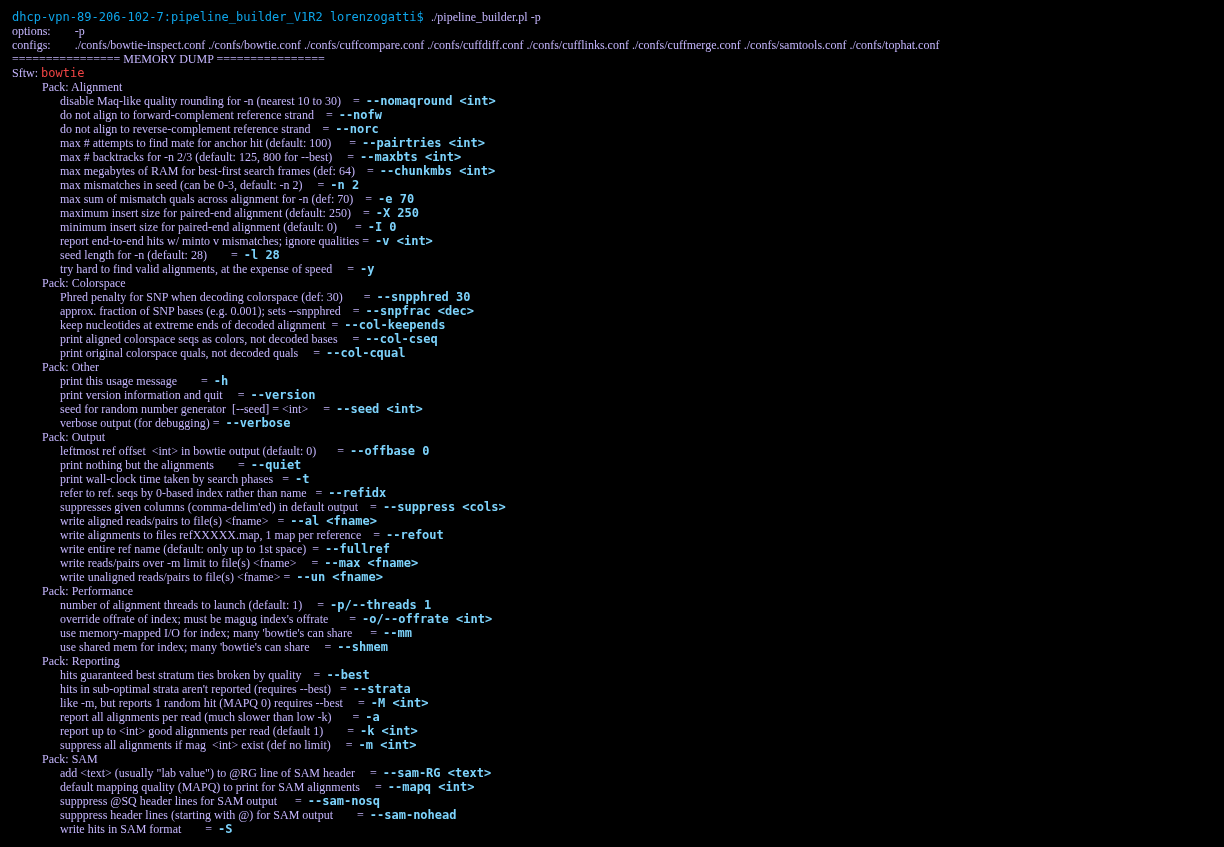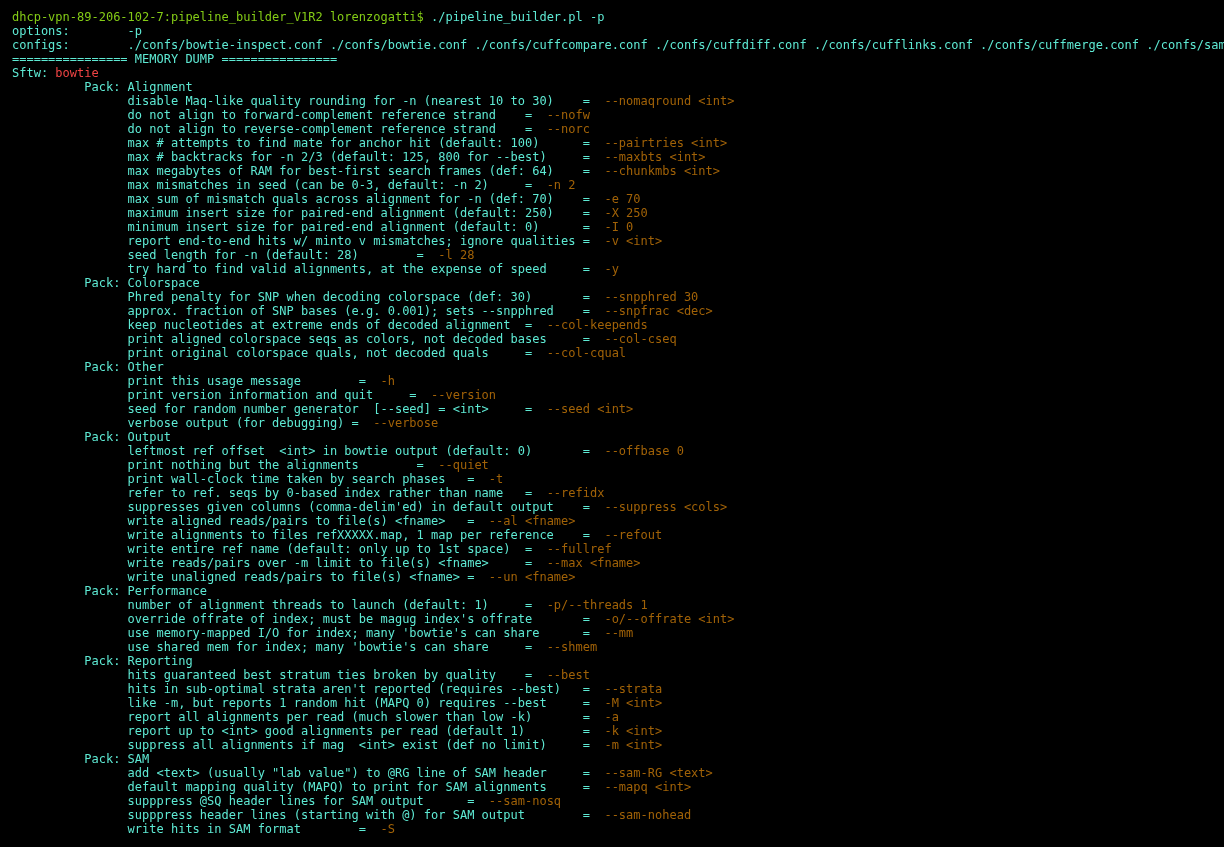--- a/index.html
+++ b/index.html
@@ -1,18 +1,18 @@
 <!DOCTYPE html>
 <html><head>
 <meta charset="utf-8">
 <style>
   html,body{margin:0;padding:0;background:#000;color:#fff;font-family:Menlo,Consolas,"DejaVu Sans Mono",monospace;font-size:12px;line-height:14px;}
   #term{padding:10px 12px 20px 12px;white-space:pre;}
-  .prompt-host{color:#84cc16;}
-  .white{color:#5eead4;}
-  .cyan{color:#a16207;}
+  .prompt-host{color:#0ea5e9;}
+  .white{color:#c4b5fd;font-family:Liberation Serif, serif;}
+  .cyan{color:#7dd3fc;font-weight:bold;}
   .red{color:#ef4444;}
   .line{display:block;}
 </style>
 </head>
 <body>
 
 <div id="term"><span class="line"><span class="prompt-host">dhcp-vpn-89-206-102-7:pipeline_builder_V1R2 lorenzogatti$ </span><span class="white">./pipeline_builder.pl -p</span></span><span class="line"><span class="white">options:        -p</span></span><span class="line"><span class="white">configs:        ./confs/bowtie-inspect.conf ./confs/bowtie.conf ./confs/cuffcompare.conf ./confs/cuffdiff.conf ./confs/cufflinks.conf ./confs/cuffmerge.conf ./confs/samtools.conf ./confs/tophat.conf</span></span><span class="line"><span class="white">================ MEMORY DUMP ================</span></span><span class="line"><span class="white">Sftw: </span><span class="red">bowtie</span></span><span class="line"><span class="white">          Pack: Alignment</span></span><span class="line"><span class="white">                disable Maq-like quality rounding for -n (nearest 10 to 30)    =  </span><span class="cyan">--nomaqround &lt;int&gt;</span></span><span class="line"><span class="white">                do not align to forward-complement reference strand    =  </span><span class="cyan">--nofw</span></span><span class="line"><span class="white">                do not align to reverse-complement reference strand    =  </span><span class="cyan">--norc</span></span><span class="line"><span class="white">                max # attempts to find mate for anchor hit (default: 100)      =  </span><span class="cyan">--pairtries &lt;int&gt;</span></span><span class="line"><span class="white">                max # backtracks for -n 2/3 (default: 125, 800 for --best)     =  </span><span class="cyan">--maxbts &lt;int&gt;</span></span><span class="line"><span class="white">                max megabytes of RAM for best-first search frames (def: 64)    =  </span><span class="cyan">--chunkmbs &lt;int&gt;</span></span><span class="line"><span class="white">                max mismatches in seed (can be 0-3, default: -n 2)     =  </span><span class="cyan">-n 2</span></span><span class="line"><span class="white">                max sum of mismatch quals across alignment for -n (def: 70)    =  </span><span class="cyan">-e 70</span></span><span class="line"><span class="white">                maximum insert size for paired-end alignment (default: 250)    =  </span><span class="cyan">-X 250</span></span><span class="line"><span class="white">                minimum insert size for paired-end alignment (default: 0)      =  </span><span class="cyan">-I 0</span></span><span class="line"><span class="white">                report end-to-end hits w/ minto v mismatches; ignore qualities =  </span><span class="cyan">-v &lt;int&gt;</span></span><span class="line"><span class="white">                seed length for -n (default: 28)        =  </span><span class="cyan">-l 28</span></span><span class="line"><span class="white">                try hard to find valid alignments, at the expense of speed     =  </span><span class="cyan">-y</span></span><span class="line"><span class="white">          Pack: Colorspace</span></span><span class="line"><span class="white">                Phred penalty for SNP when decoding colorspace (def: 30)       =  </span><span class="cyan">--snpphred 30</span></span><span class="line"><span class="white">                approx. fraction of SNP bases (e.g. 0.001); sets --snpphred    =  </span><span class="cyan">--snpfrac &lt;dec&gt;</span></span><span class="line"><span class="white">                keep nucleotides at extreme ends of decoded alignment  =  </span><span class="cyan">--col-keepends</span></span><span class="line"><span class="white">                print aligned colorspace seqs as colors, not decoded bases     =  </span><span class="cyan">--col-cseq</span></span><span class="line"><span class="white">                print original colorspace quals, not decoded quals     =  </span><span class="cyan">--col-cqual</span></span><span class="line"><span class="white">          Pack: Other</span></span><span class="line"><span class="white">                print this usage message        =  </span><span class="cyan">-h</span></span><span class="line"><span class="white">                print version information and quit     =  </span><span class="cyan">--version</span></span><span class="line"><span class="white">                seed for random number generator  [--seed] = &lt;int&gt;     =  </span><span class="cyan">--seed &lt;int&gt;</span></span><span class="line"><span class="white">                verbose output (for debugging) =  </span><span class="cyan">--verbose</span></span><span class="line"><span class="white">          Pack: Output</span></span><span class="line"><span class="white">                leftmost ref offset  &lt;int&gt; in bowtie output (default: 0)       =  </span><span class="cyan">--offbase 0</span></span><span class="line"><span class="white">                print nothing but the alignments        =  </span><span class="cyan">--quiet</span></span><span class="line"><span class="white">                print wall-clock time taken by search phases   =  </span><span class="cyan">-t</span></span><span class="line"><span class="white">                refer to ref. seqs by 0-based index rather than name   =  </span><span class="cyan">--refidx</span></span><span class="line"><span class="white">                suppresses given columns (comma-delim'ed) in default output    =  </span><span class="cyan">--suppress &lt;cols&gt;</span></span><span class="line"><span class="white">                write aligned reads/pairs to file(s) &lt;fname&gt;   =  </span><span class="cyan">--al &lt;fname&gt;</span></span><span class="line"><span class="white">                write alignments to files refXXXXX.map, 1 map per reference    =  </span><span class="cyan">--refout</span></span><span class="line"><span class="white">                write entire ref name (default: only up to 1st space)  =  </span><span class="cyan">--fullref</span></span><span class="line"><span class="white">                write reads/pairs over -m limit to file(s) &lt;fname&gt;     =  </span><span class="cyan">--max &lt;fname&gt;</span></span><span class="line"><span class="white">                write unaligned reads/pairs to file(s) &lt;fname&gt; =  </span><span class="cyan">--un &lt;fname&gt;</span></span><span class="line"><span class="white">          Pack: Performance</span></span><span class="line"><span class="white">                number of alignment threads to launch (default: 1)     =  </span><span class="cyan">-p/--threads 1</span></span><span class="line"><span class="white">                override offrate of index; must be magug index's offrate       =  </span><span class="cyan">-o/--offrate &lt;int&gt;</span></span><span class="line"><span class="white">                use memory-mapped I/O for index; many 'bowtie's can share      =  </span><span class="cyan">--mm</span></span><span class="line"><span class="white">                use shared mem for index; many 'bowtie's can share     =  </span><span class="cyan">--shmem</span></span><span class="line"><span class="white">          Pack: Reporting</span></span><span class="line"><span class="white">                hits guaranteed best stratum ties broken by quality    =  </span><span class="cyan">--best</span></span><span class="line"><span class="white">                hits in sub-optimal strata aren't reported (requires --best)   =  </span><span class="cyan">--strata</span></span><span class="line"><span class="white">                like -m, but reports 1 random hit (MAPQ 0) requires --best     =  </span><span class="cyan">-M &lt;int&gt;</span></span><span class="line"><span class="white">                report all alignments per read (much slower than low -k)       =  </span><span class="cyan">-a</span></span><span class="line"><span class="white">                report up to &lt;int&gt; good alignments per read (default 1)        =  </span><span class="cyan">-k &lt;int&gt;</span></span><span class="line"><span class="white">                suppress all alignments if mag  &lt;int&gt; exist (def no limit)     =  </span><span class="cyan">-m &lt;int&gt;</span></span><span class="line"><span class="white">          Pack: SAM</span></span><span class="line"><span class="white">                add &lt;text&gt; (usually "lab value") to @RG line of SAM header     =  </span><span class="cyan">--sam-RG &lt;text&gt;</span></span><span class="line"><span class="white">                default mapping quality (MAPQ) to print for SAM alignments     =  </span><span class="cyan">--mapq &lt;int&gt;</span></span><span class="line"><span class="white">                supppress @SQ header lines for SAM output      =  </span><span class="cyan">--sam-nosq</span></span><span class="line"><span class="white">                supppress header lines (starting with @) for SAM output        =  </span><span class="cyan">--sam-nohead</span></span><span class="line"><span class="white">                write hits in SAM format        =  </span><span class="cyan">-S</span></span></div>
 
 </body></html>

